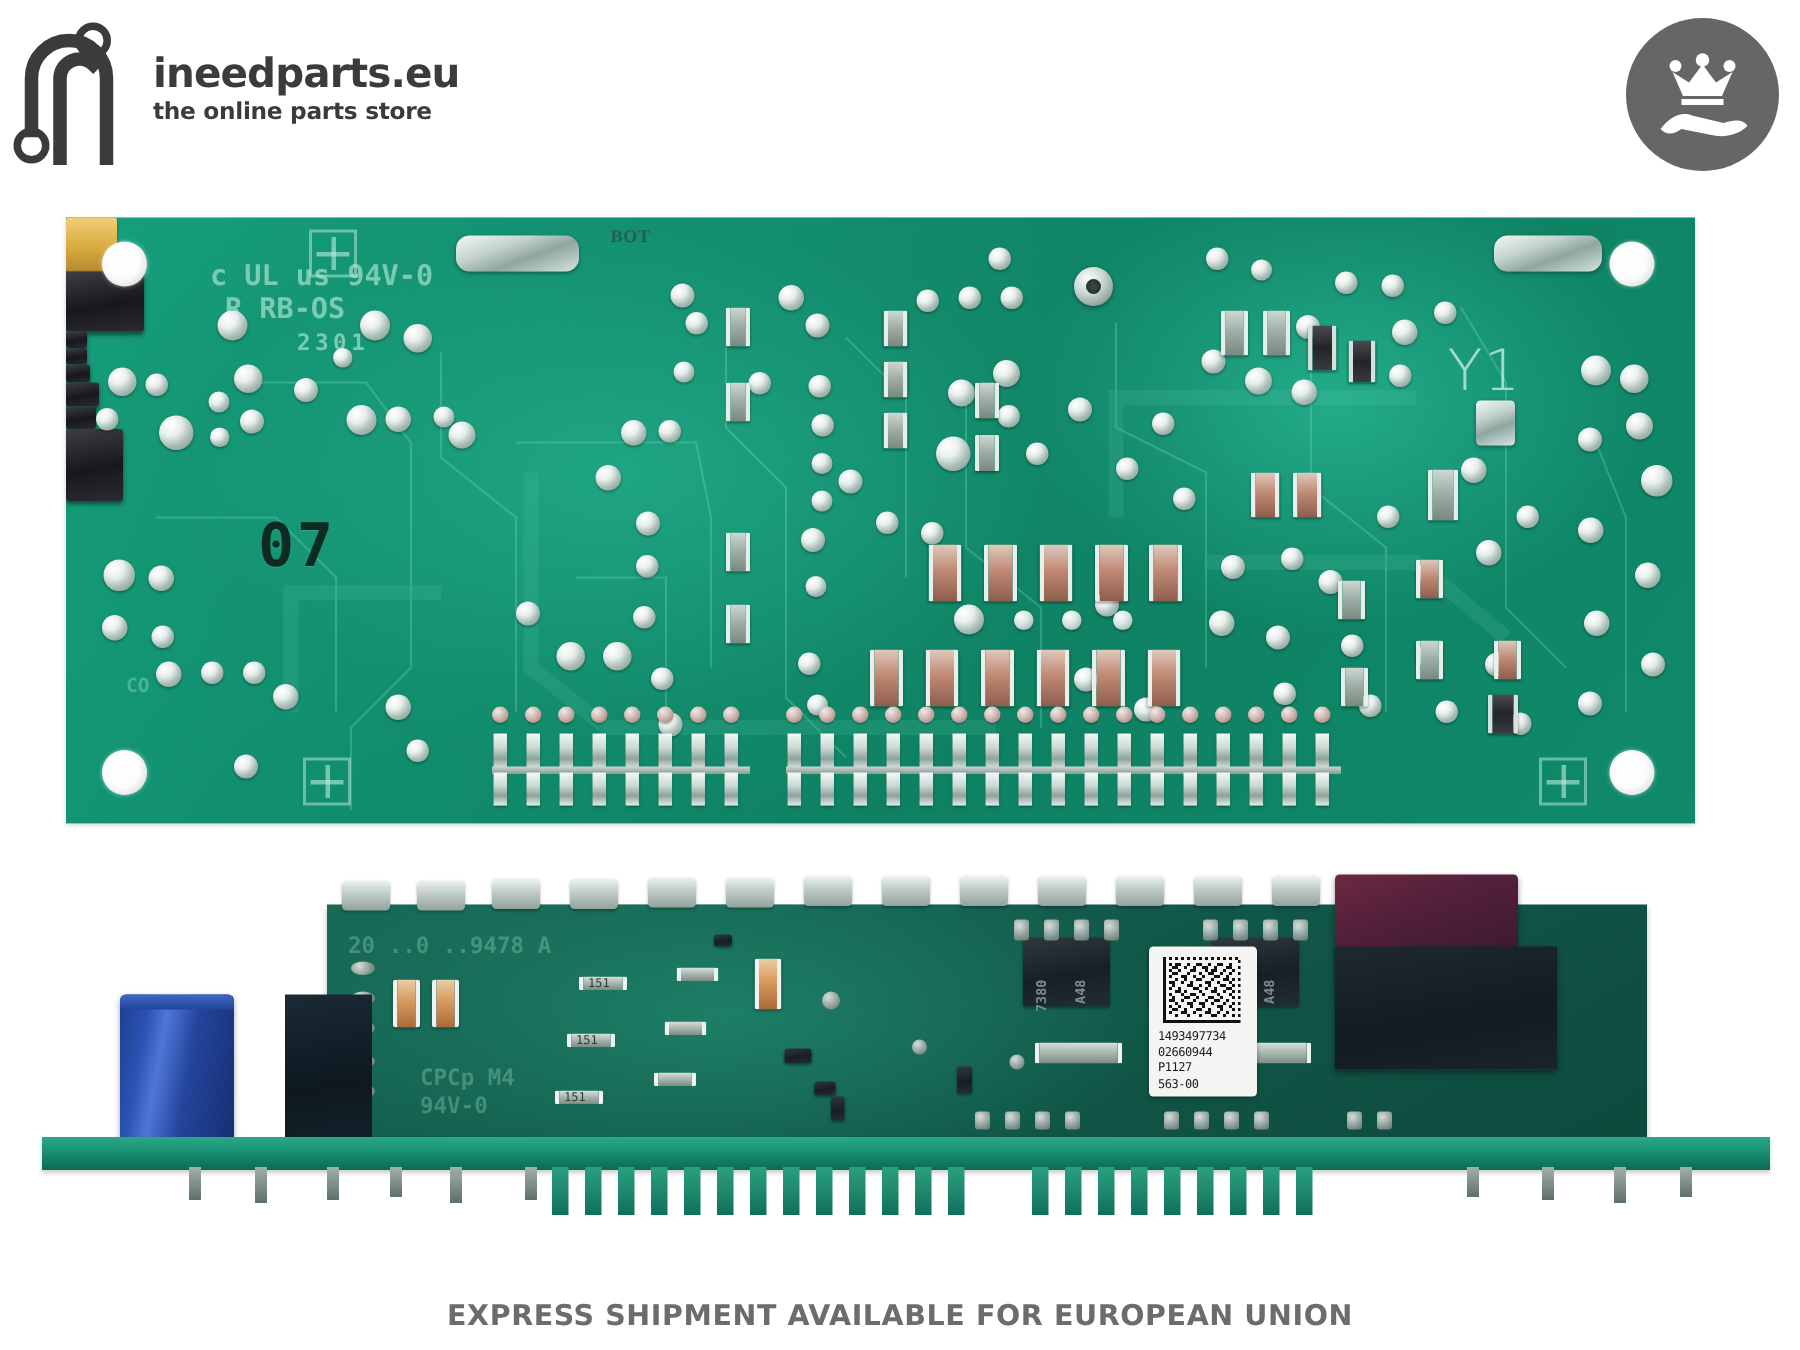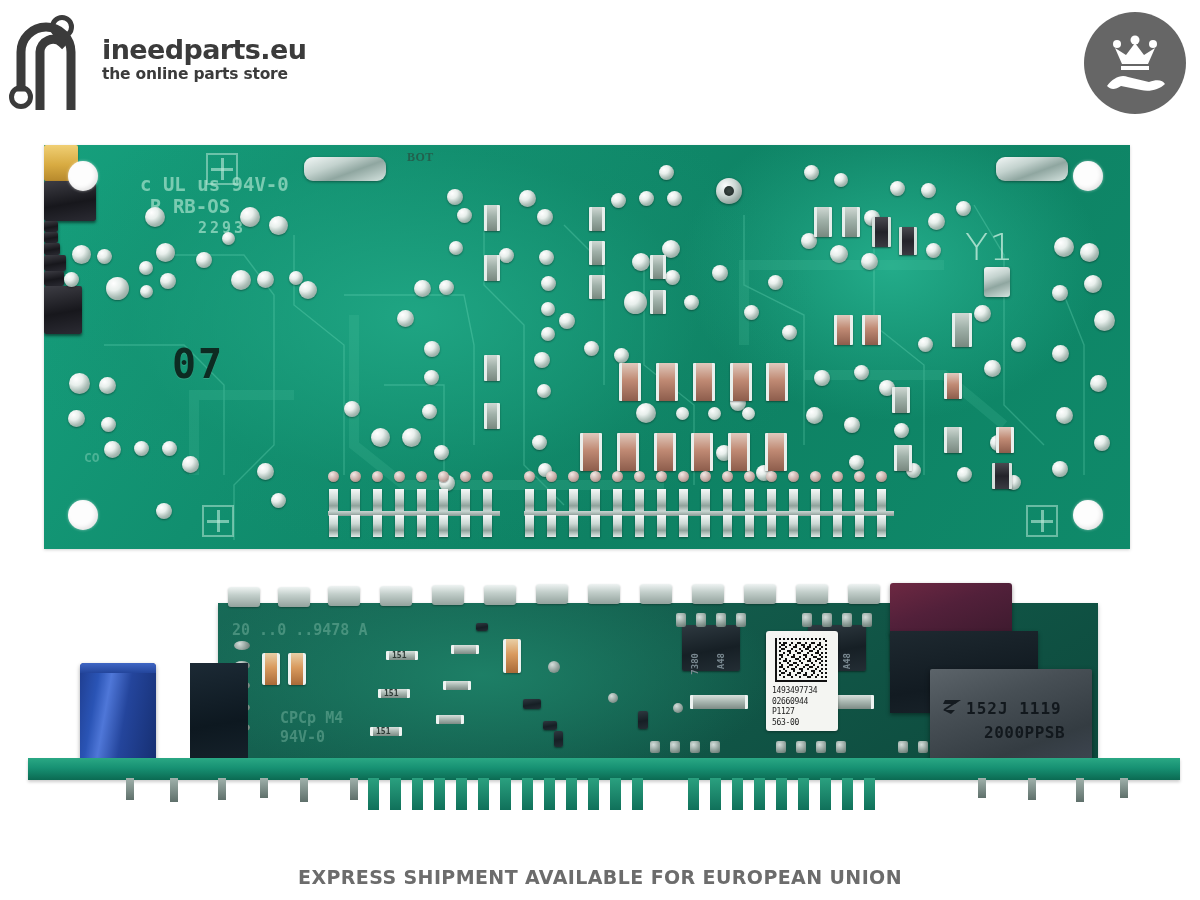--- a/index.html
+++ b/index.html
@@ -142,21 +142,21 @@
 
   .sic{position:absolute;border-radius:2px;
        background:linear-gradient(170deg,#2e3940 0%,#161f25 55%,#232d34 100%);
        box-shadow:0 1px 2px rgba(0,0,0,.45);}
   .sic-txt{position:absolute;color:#7b8a92;font-family:"DejaVu Sans Mono",monospace;
        font-size:9px;font-weight:bold;transform:rotate(180deg);}
   .sres{position:absolute;height:9px;border-radius:1px;
        background:linear-gradient(180deg,#d8e0dc 0%,#a7b5af 50%,#7d8b85 100%);
        border-left:3px solid #eef3f1;border-right:3px solid #eef3f1;}
   .sres-txt{position:absolute;color:#2e3b36;font-family:"DejaVu Sans Mono",monospace;
-       font-size:8px;font-weight:bold;}
+       font-size:8px;font-weight:normal;}
   .sres-org{position:absolute;border-radius:2px;
        background:linear-gradient(180deg,#e9cfa6 0%,#d99a5e 45%,#a96a38 100%);
        border-left:3px solid #eef3f1;border-right:3px solid #eef3f1;
        box-shadow:0 1px 2px rgba(0,0,0,.35);}
   .ssilk{position:absolute;color:rgba(150,205,185,.38);
        font-family:"DejaVu Sans Mono",monospace;font-weight:bold;white-space:nowrap;}
   .spad{position:absolute;border-radius:50%;
        background:radial-gradient(circle at 35% 30%,#d4dedb,#8b9c96 60%,#63736d 100%);}
 
   
@@ -224,21 +224,21 @@
   <div class="mhole" style="left:1029px;top:16px;"></div>
   <div class="mhole" style="left:24px;top:355px;"></div>
   <div class="mhole" style="left:1029px;top:355px;"></div>
 
   <div class="sqpad" style="left:162px;top:8px;width:28px;height:28px;"></div>
   <div class="sqpad" style="left:158px;top:360px;width:28px;height:28px;"></div>
   <div class="sqpad" style="left:982px;top:360px;width:28px;height:28px;"></div>
 
   <div class="silk" style="left:96px;top:28px;font-size:19px;">c UL us  94V-0</div>
   <div class="silk" style="left:106px;top:50px;font-size:19px;">R  RB-OS</div>
-  <div class="silk" style="left:154px;top:74px;font-size:15px;letter-spacing:3px;">2293</div>
+  <div class="silk" style="left:154px;top:74px;font-size:15px;letter-spacing:3px;">2301</div>
   <div id="silk-07" style="left:128px;top:196px;">07</div>
   <div id="silk-y1" style="left:921px;top:80px;">Y1</div>
   <div id="silk-bot" style="left:363px;top:5px;">BOT</div>
   <div class="silk" style="left:40px;top:305px;font-size:13px;opacity:.55;">CO</div>
 
   <div class="clip" style="left:260px;top:12px;width:82px;height:24px;"></div>
   <div class="clip" style="left:952px;top:12px;width:72px;height:24px;"></div>
 
   <div class="screw" style="left:672px;top:33px;"></div>
 
@@ -719,28 +719,20 @@
   <div class="tab" style="left:664px;top:9px;"></div>
   <div class="tab" style="left:716px;top:9px;"></div>
   <div class="tab" style="left:768px;top:9px;"></div>
   <div class="tab" style="left:820px;top:9px;"></div>
 
   <div id="blk-dark1"></div>
   <div id="cap-blue"></div>
   <div id="relay-purple"></div>
   <div id="relay-body"></div>
 
-  <div id="transformer">
-    <svg width="20" height="16" viewBox="0 0 20 16" style="position:absolute;left:12px;top:30px;">
-      <path d="M1 11 L13 11 L9 15 M3 1 L19 1 L13 5 L1 5 Z" fill="#151b20"></path>
-      <path d="M2 11 L14 3" stroke="#151b20" stroke-width="2" fill="none"></path>
-    </svg>
-    <div class="tfm-txt" style="left:36px;top:30px;font-size:16px;letter-spacing:1px;">152J 1119</div>
-    <div class="tfm-txt" style="left:54px;top:54px;font-size:16px;letter-spacing:0.5px;">2000PPSB</div>
-  </div>
 
   <div id="side-base"></div>
 
   <div class="edge-pin" style="left:98px;top:203px;height:22px;"></div>
   <div class="edge-pin" style="left:142px;top:203px;height:24px;"></div>
   <div class="edge-pin" style="left:190px;top:203px;height:22px;"></div>
   <div class="edge-pin" style="left:232px;top:203px;height:20px;"></div>
   <div class="edge-pin" style="left:272px;top:203px;height:24px;"></div>
   <div class="edge-pin" style="left:322px;top:203px;height:22px;"></div>
   <div class="edge-pin" style="left:950px;top:203px;height:20px;"></div>

